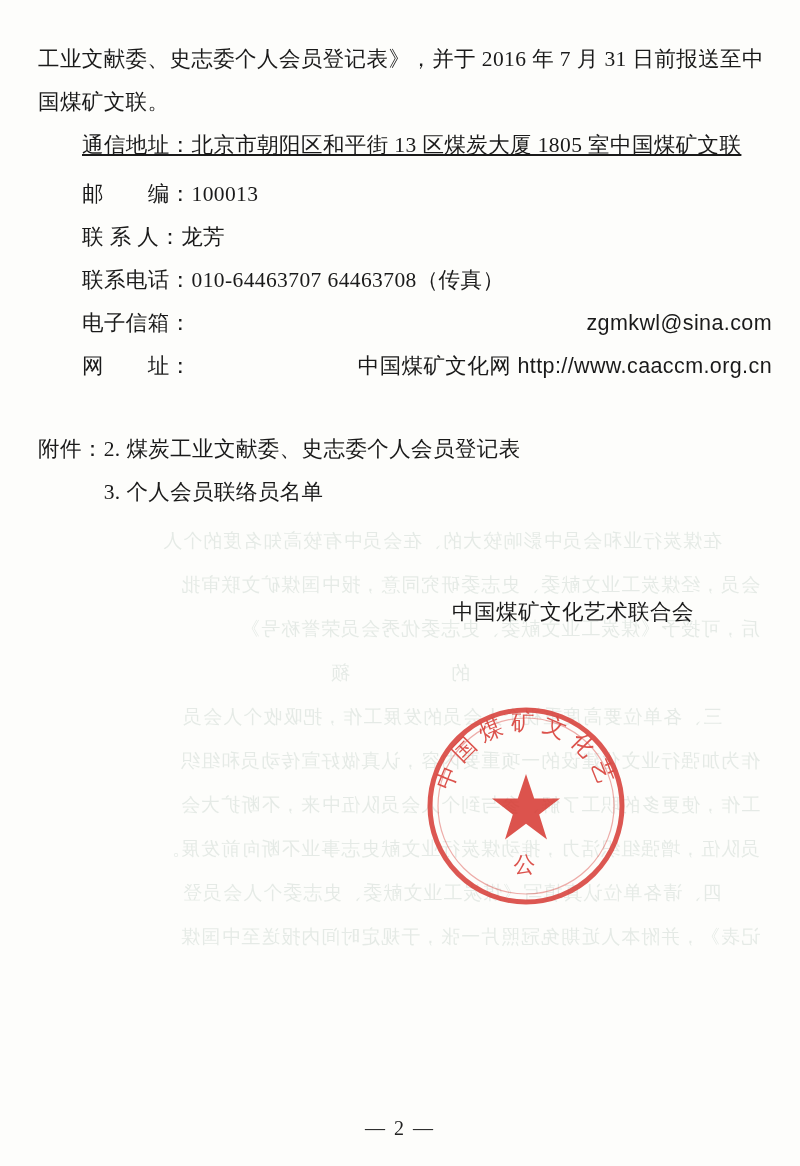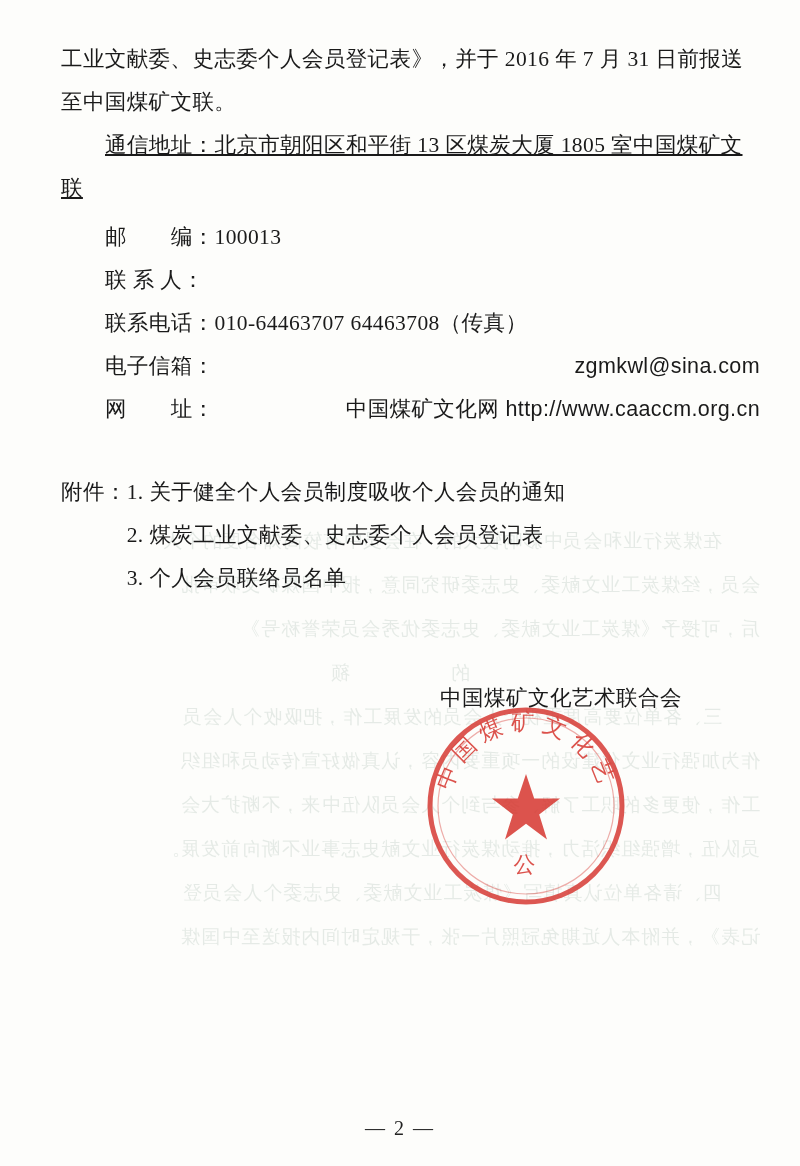--- a/index.html
+++ b/index.html
@@ -38,24 +38,23 @@
     box-sizing: border-box;
     filter: blur(0.4px);
   }
   .bleed p { margin: 0 0 2px 0; }
   .bleed .indent { text-indent: 38px; }
   .bleed .center { text-align: center; }
 
   .content {
     position: relative;
     z-index: 3;
-    padding: 38px 40px 0 38px;
+    padding: 38px 28px 0 38px;
     font-size: 21.5px;
     line-height: 43px;
-    margin-left: 23px;
   }
   .para {
     margin: 0;
     line-height: 43px;
     letter-spacing: 0.4px;
   }
   .para.lead { text-indent: 0; }
   .indent1 { text-indent: 44px; text-decoration: underline; }
   .gap-small { height: 6px; }
   .gap-mid { height: 40px; }
@@ -143,20 +142,21 @@
 
     <div class="gap-small"></div>
 
     <div class="kv para">
       <span class="k">邮　　编：</span>
       <span class="v">100013</span>
     </div>
 
     <div class="kv para">
       <span class="k">联 系 人：</span>
+      <span class="v">龙芳</span>
     </div>
 
     <div class="kv para">
       <span class="k">联系电话：</span>
       <span class="v">010-64463707 64463708（传真）</span>
     </div>
 
     <div class="kv para">
       <span class="k">电子信箱：</span>
       <span class="v url">zgmkwl@sina.com</span>
@@ -166,21 +166,20 @@
       <span class="k">网　　址：</span>
       <span class="v url">中国煤矿文化网 http://www.caaccm.org.cn</span>
     </div>
 
 
     <div class="gap-mid"></div>
 
     <div class="attach para">
       <span class="label">附件：</span>
       <div class="items">
-        <div>1.  关于健全个人会员制度吸收个人会员的通知</div>
         <div>2.  煤炭工业文献委、史志委个人会员登记表</div>
         <div>3.  个人会员联络员名单</div>
       </div>
     </div>
 
     <div class="sign-block">
       <div>中国煤矿文化艺术联合会</div>
     </div>
 
   </div>

